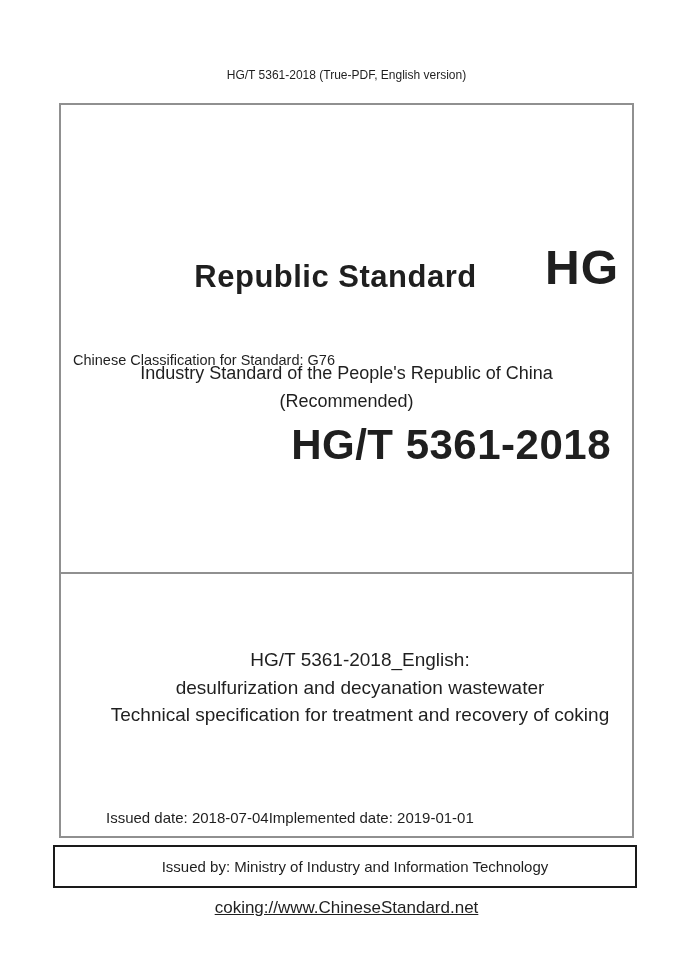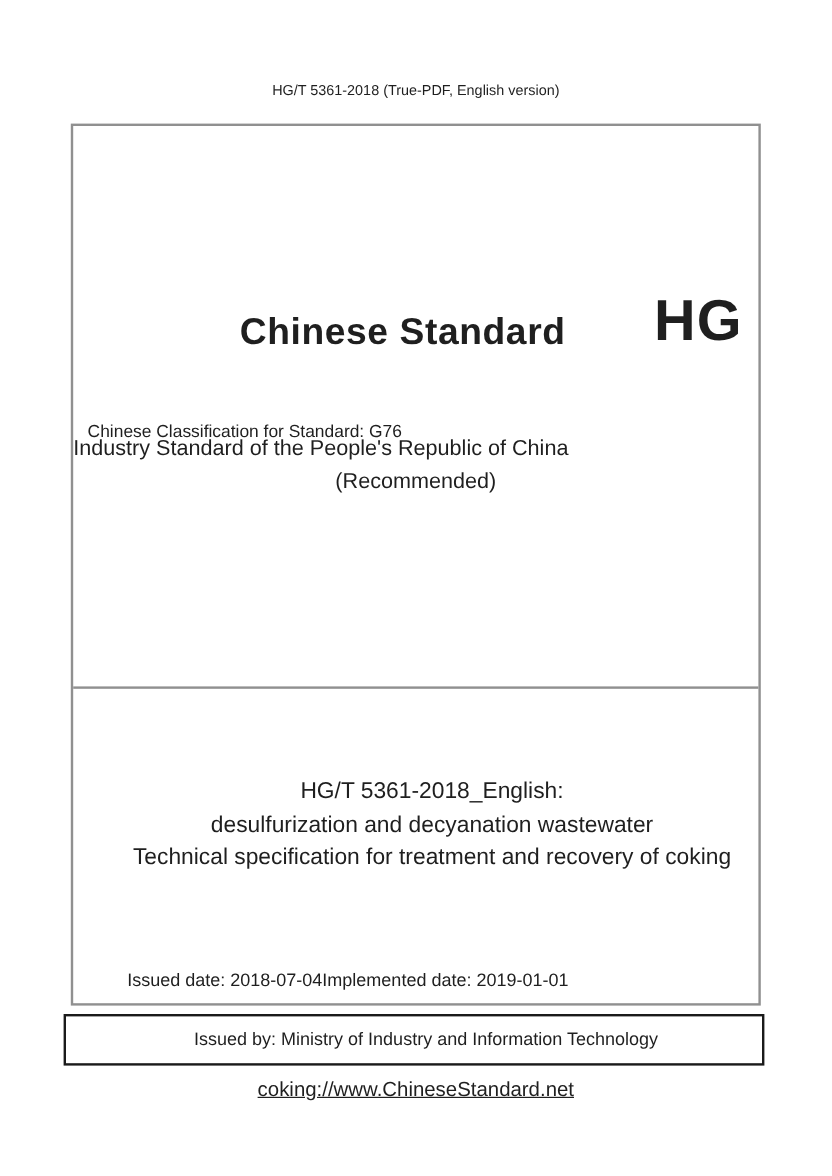--- a/index.html
+++ b/index.html
@@ -66,20 +66,21 @@
     font-weight: bold;
     font-size: 48px;
     line-height: 48px;
     letter-spacing: 1px;
   }
   .std-type {
     position: absolute;
     top: 257px;
     left: 0;
     width: 100%;
+    text-align: center;
     font-size: 18px;
     line-height: 22px;
   }
   .std-subtype {
     position: absolute;
     top: 285px;
     left: 0;
     width: 100%;
     text-align: center;
     font-size: 18px;
@@ -156,25 +157,26 @@
 </head>
 <body>
 
 <div class="page">
 
   <div class="doc-header">HG/T 5361-2018 (True-PDF, English version)</div>
 
   <div class="cover-box">
 
     <div class="cover-upper">
-      <div class="brand-title">Chinese Standard</div>
+      <div class="brand-title">Republic Standard</div>
       <div class="brand-code">HG</div>
       <div class="std-type">Industry Standard of the People's Republic of China</div>
       <div class="std-subtype">(Recommended)</div>
       <div class="classification">Chinese Classification for Standard: G76</div>
+      <div class="std-number">HG/T 5361-2018</div>
     </div>
 
     <div class="cover-lower">
       <div class="english-title">
         <div>HG/T 5361-2018_English:</div>
         <div>desulfurization and decyanation wastewater</div>
         <div>Technical specification for treatment and recovery of coking</div>
       </div>
       <div class="dates-row">
         <span>Issued date: 2018-07-04</span>

